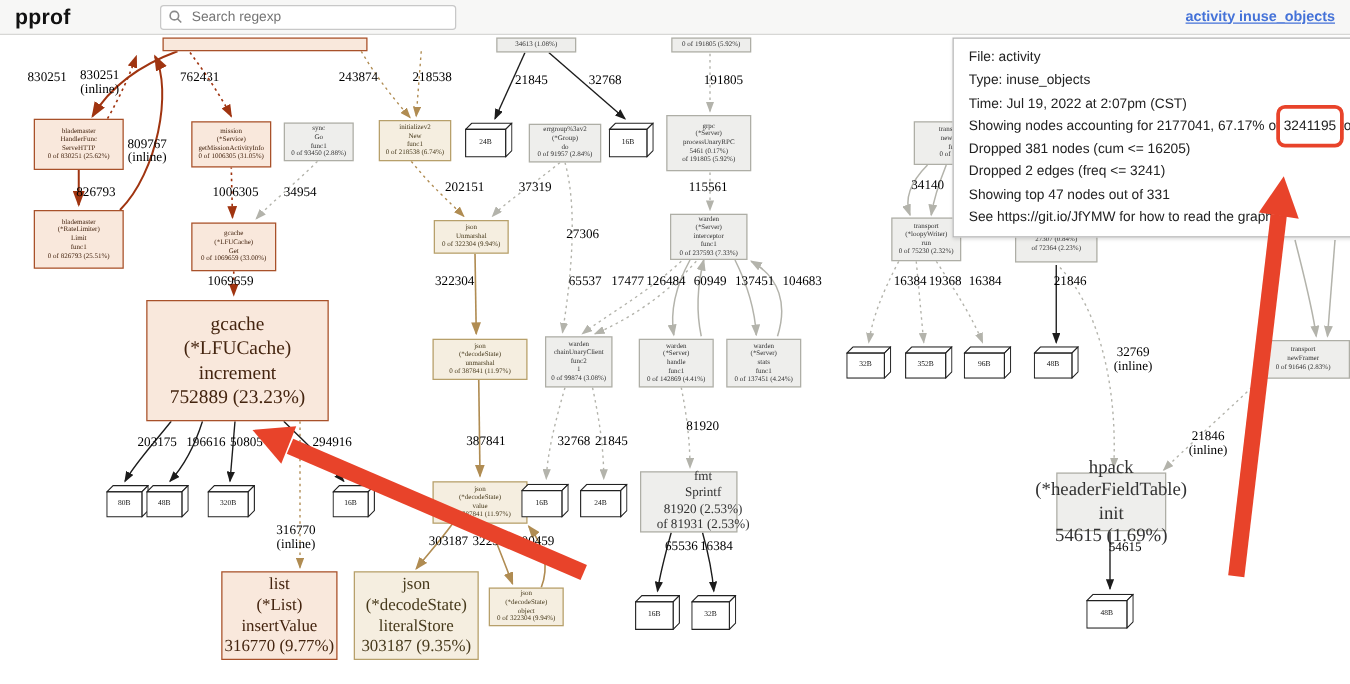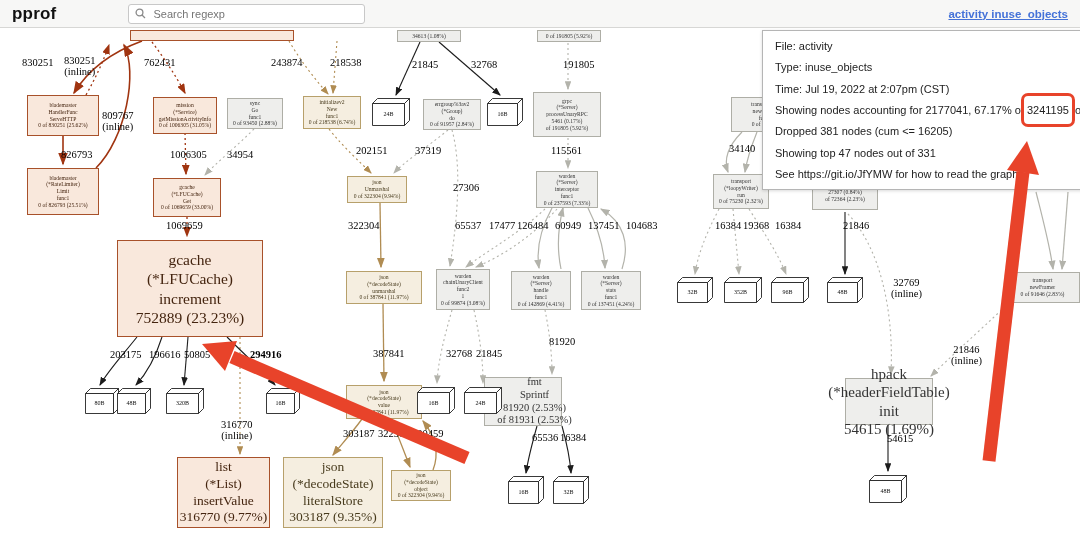--- a/index.html
+++ b/index.html
@@ -252,21 +252,21 @@
         <div class="ln">stats</div>
         <div class="ln">func1</div>
         <div class="ln">0 of 137451 (4.24%)</div>
       </div>
       <div class="node beige xs" style="left: 346px; top: 385px; width: 76px; height: 34px;">
         <div class="ln">json</div>
         <div class="ln">(*decodeState)</div>
         <div class="ln">value</div>
         <div class="ln">0 of 387841 (11.97%)</div>
       </div>
-      <div class="node gray ml" style="left: 484px; top: 377px; width: 78px; height: 49px; padding-left: 23px;">
+      <div class="node gray ml" style="left: 512px; top: 377px; width: 78px; height: 49px; padding-left: 23px;">
         <div class="ln">fmt</div>
         <div class="ln">Sprintf</div>
         <div class="ln">81920 (2.53%)</div>
         <div class="ln">of 81931 (2.53%)</div>
       </div>
       <div class="node beige xs" style="left: 391px; top: 470px; width: 60px; height: 31px;">
         <div class="ln">json</div>
         <div class="ln">(*decodeState)</div>
         <div class="ln">object</div>
         <div class="ln">0 of 322304 (9.94%)</div>
@@ -461,41 +461,42 @@
       <div class="elabel" style="left: 743px; top: 220px;">19368</div>
       <div class="elabel" style="left: 775px; top: 220px;">16384</div>
       <div class="elabel" style="left: 843px; top: 220px;">21846</div>
       <div class="elabel" style="left: 891px; top: 277px;">32769
 (inline)</div>
       <div class="elabel" style="left: 951px; top: 344px;">21846
 (inline)</div>
       <div class="elabel" style="left: 110px; top: 349px;">203175</div>
       <div class="elabel" style="left: 149px; top: 349px;">196616</div>
       <div class="elabel" style="left: 184px; top: 349px;">50805</div>
-      <div class="elabel" style="left: 250px; top: 349px; font-weight: bold;">294916</div>
+      <div class="elabel" style="left: 250px; top: 349px;">294916</div>
       <div class="elabel" style="left: 221px; top: 387px; margin-top: 32px;">316770
 (inline)</div>
       <div class="elabel" style="left: 373px; top: 348px;">387841</div>
       <div class="elabel" style="left: 446px; top: 348px;">32768</div>
       <div class="elabel" style="left: 476px; top: 348px;">21845</div>
       <div class="elabel" style="left: 549px; top: 336px; text-align: center;">81920</div>
       <div class="elabel" style="left: 343px; top: 428px;">303187</div>
       <div class="elabel" style="left: 378px; top: 428px;">322304</div>
       <div class="elabel" style="left: 412px; top: 428px;">300459</div>
       <div class="elabel" style="left: 532px; top: 432px;">65536</div>
       <div class="elabel" style="left: 560px; top: 432px;">16384</div>
       <div class="elabel" style="left: 887px; top: 433px;">54615</div>
     </div>
 
   <div id="tooltip">
       <div class="tl">File: activity</div>
       <div class="tl">Type: inuse_objects</div>
       <div class="tl">Time: Jul 19, 2022 at 2:07pm (CST)</div>
       <div class="tl"><span>Showing nodes accounting for 2177041, 67.17% of </span><span class="ring ring-tall">3241195</span><span> total</span></div>
       <div class="tl">Dropped 381 nodes (cum &lt;= 16205)</div>
+      <div class="tl">Dropped 2 edges (freq &lt;= 3241)</div>
       <div class="tl">Showing top 47 nodes out of 331</div>
       <div class="tl">See https://git.io/JfYMW for how to read the graph</div>
     </div>
 
   <svg id="arrows" width="1080" height="547">
     <g stroke="var(--accent)" fill="var(--accent)">
       <line x1="467" y1="458" x2="232" y2="357" stroke-width="13"></line>
       <polygon points="202,344 237,341 225,371" stroke="none"></polygon>
     </g>
     <g stroke="var(--accent)" fill="var(--accent)">

